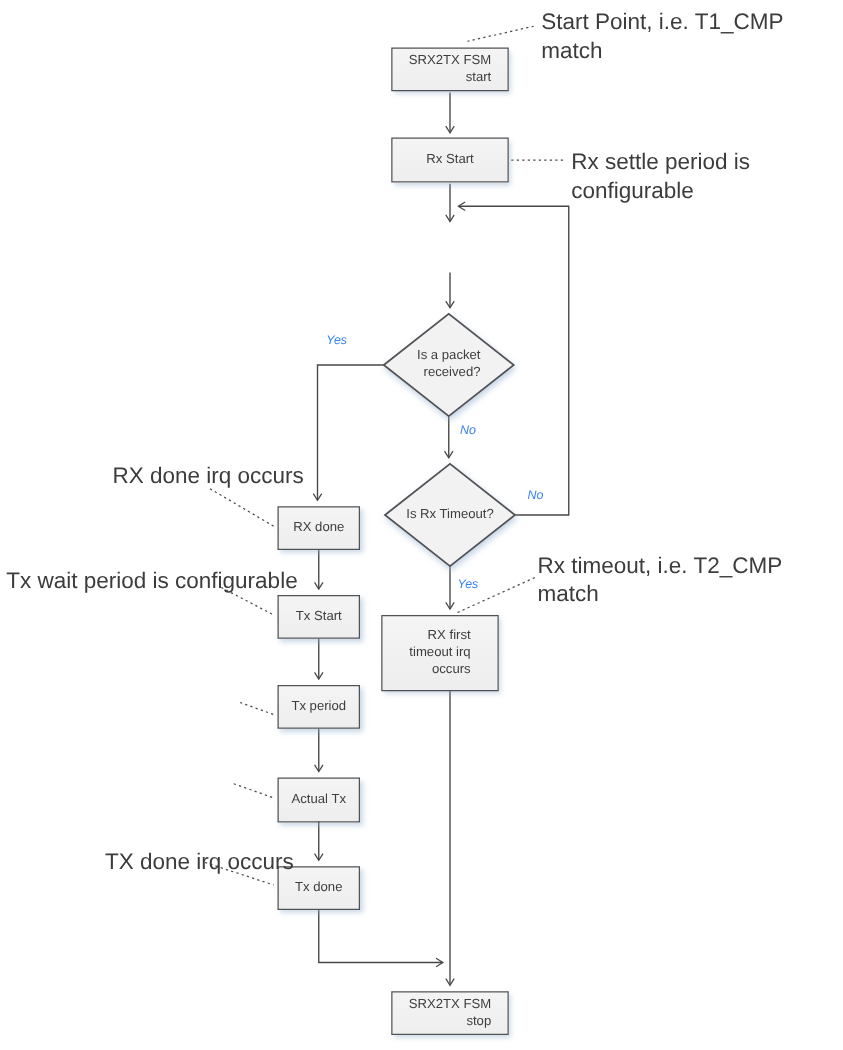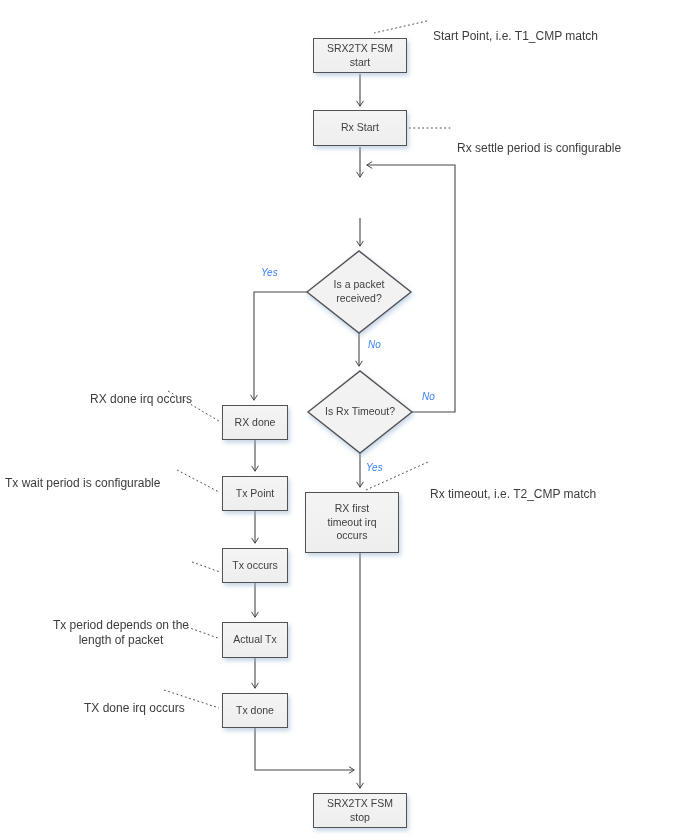--- a/index.html
+++ b/index.html
@@ -6,38 +6,37 @@
   .canvas{
     position:relative;width:674px;height:840px;background:#ffffff;
     font-family:"Liberation Sans", sans-serif;overflow:hidden;
   }
   .layer{position:absolute;left:0;top:0;width:674px;height:840px;}
   .box{
     position:absolute;box-sizing:border-box;
     background:linear-gradient(180deg,#f4f4f4 0%,#eeeeee 100%);
     border:1.6px solid #525255;
     display:flex;align-items:center;justify-content:center;
-    text-align:center;font-size:10.5px;line-height:1.3;color:#3e3e3e;
+    text-align:right;font-size:10.5px;line-height:1.3;color:#3e3e3e;
     white-space:pre-line;
     box-shadow:2px 2.5px 4px rgba(150,180,210,.5);
   }
   .w94{width:94px;}
   .w66{width:66px;}
   .dlabel{
     position:absolute;display:flex;align-items:center;justify-content:center;
-    text-align:center;font-size:10.5px;line-height:1.3;color:#3e3e3e;
+    text-align:right;font-size:10.5px;line-height:1.3;color:#3e3e3e;
     white-space:pre-line;pointer-events:none;
   }
   .elabel{
     position:absolute;font-size:10px;color:#3b82f6;line-height:1.1;font-style:italic;
   }
   .ann{
-    position:absolute;font-size:12px;color:#3c3c3c;line-height:1.25;
+    position:absolute;font-size:18px;color:#3c3c3c;line-height:1.25;
     white-space:pre-line;
-    margin-top:23px;
   }
   .ann.center{text-align:center;}
   svg .conn{stroke:#474747;stroke-width:1.1;fill:none;}
   svg .dot{stroke:#4a4a4a;stroke-width:1;fill:none;stroke-dasharray:1.8 2.6;}
   svg .diamond{fill:#f2f2f2;stroke:#525255;stroke-width:1.4;}
 </style>
 </head>
 <body>
 
 <div class="canvas">
@@ -80,27 +79,27 @@
   </svg>
 
   <div class="box w94" style="left:313px;top:38px;height:35px">SRX2TX FSM
 start</div>
 
   <div class="box w94" style="left:313px;top:110px;height:36px">Rx Start</div>
 
 
   <div class="box w66" style="left:222px;top:405px;height:35px">RX done</div>
 
-  <div class="box w66" style="left:222px;top:476px;height:35px">Tx Point</div>
+  <div class="box w66" style="left:222px;top:476px;height:35px">Tx Start</div>
 
   <div class="box w94" style="left:305px;top:492px;height:61px">RX first
 timeout irq
 occurs</div>
 
-  <div class="box w66" style="left:222px;top:548px;height:35px">Tx occurs</div>
+  <div class="box w66" style="left:222px;top:548px;height:35px">Tx period</div>
 
   <div class="box w66" style="left:222px;top:622px;height:36px">Actual Tx</div>
 
   <div class="box w66" style="left:222px;top:693px;height:35px">Tx done</div>
 
   <div class="box w94" style="left:313px;top:793px;height:35px">SRX2TX FSM
 stop</div>
 
   <div class="dlabel" style="left:309px;top:258px;width:100px;height:68px">Is a packet
 received?</div>
@@ -116,21 +115,19 @@
   <div class="elabel" style="left:366px;top:462px">Yes</div>
 
   <div class="ann" style="left:433px;top:6px">Start Point, i.e. T1_CMP match</div>
 
   <div class="ann" style="left:457px;top:118px">Rx settle period is configurable</div>
 
   <div class="ann" style="left:90px;top:369px">RX done irq occurs</div>
 
   <div class="ann" style="left:5px;top:453px">Tx wait period is configurable</div>
 
-  <div class="ann" style="left:430px;top:464px">Rx timeout, i.e. T2_CMP match</div>
+  <div class="ann" style="left:430px;top:441px">Rx timeout, i.e. T2_CMP match</div>
 
 
-  <div class="ann center" style="left:25px;top:595px;width:192px">Tx period depends on the
-length of packet</div>
 
   <div class="ann" style="left:84px;top:678px">TX done irq occurs</div>
 
 </div>
 
 </body></html>

